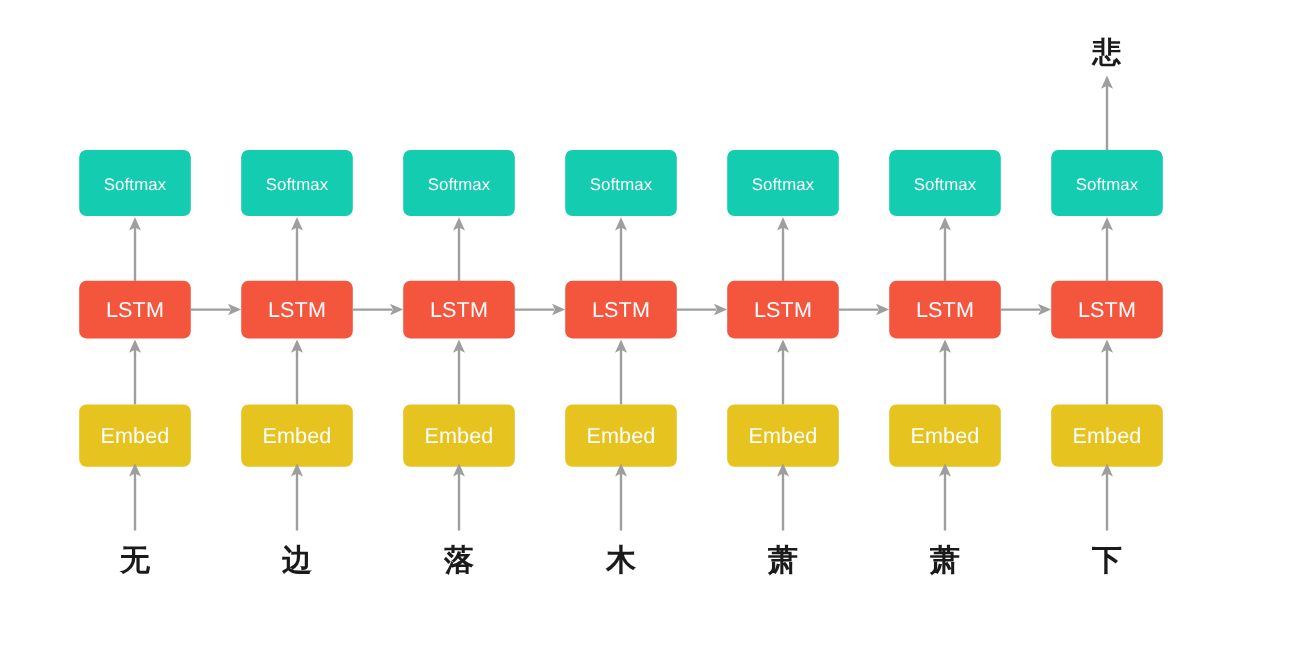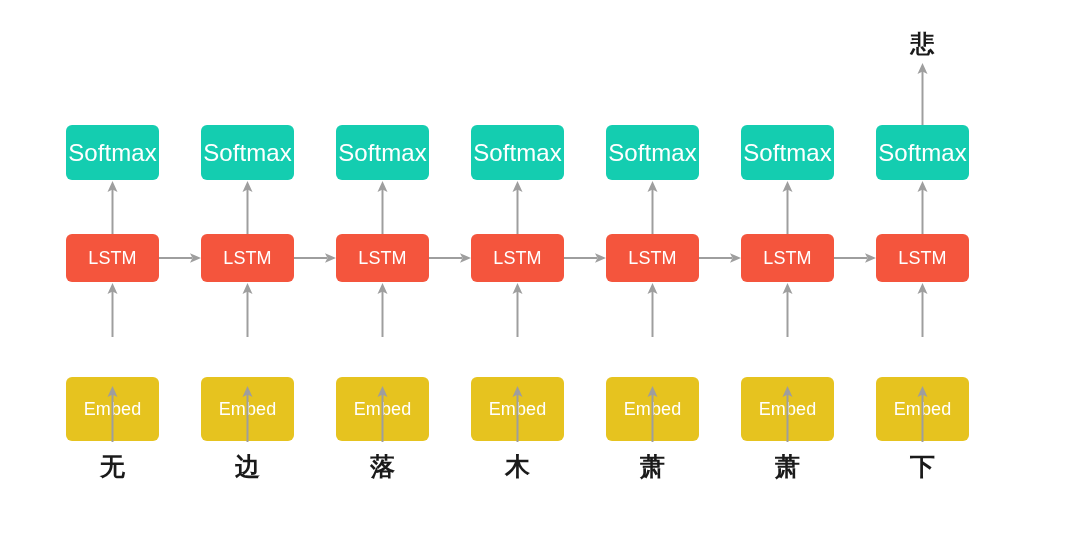--- a/index.html
+++ b/index.html
@@ -32,32 +32,31 @@
     display: flex;
     align-items: center;
     justify-content: center;
     color: #ffffff;
     letter-spacing: 0.1px;
     user-select: none;
   }
   .node-softmax {
     top: 125px;
     height: 55px;
-    font-size: 24px;
+    font-size: 14px;
   }
   .node-lstm {
     top: 234px;
     height: 48px;
     font-size: 18px;
   }
   .node-embed {
     top: 337px;
-    height: 64px;
+    height: 52px;
     font-size: 18px;
-    margin-top: 40px;
   }
   .token {
     position: absolute;
     left: 0;
     top: 450px;
     width: 93px;
     text-align: center;
     font-size: 25px;
     font-weight: bold;
     color: #1a1a1a;

